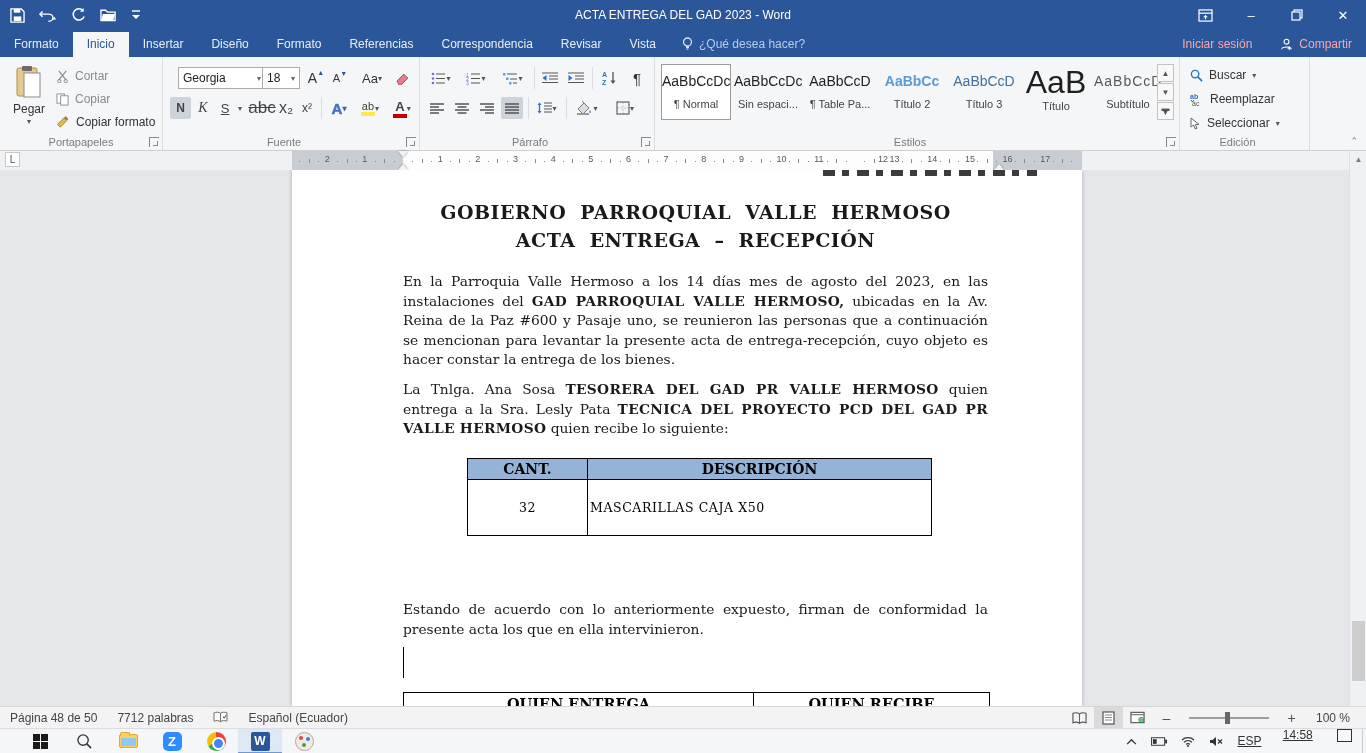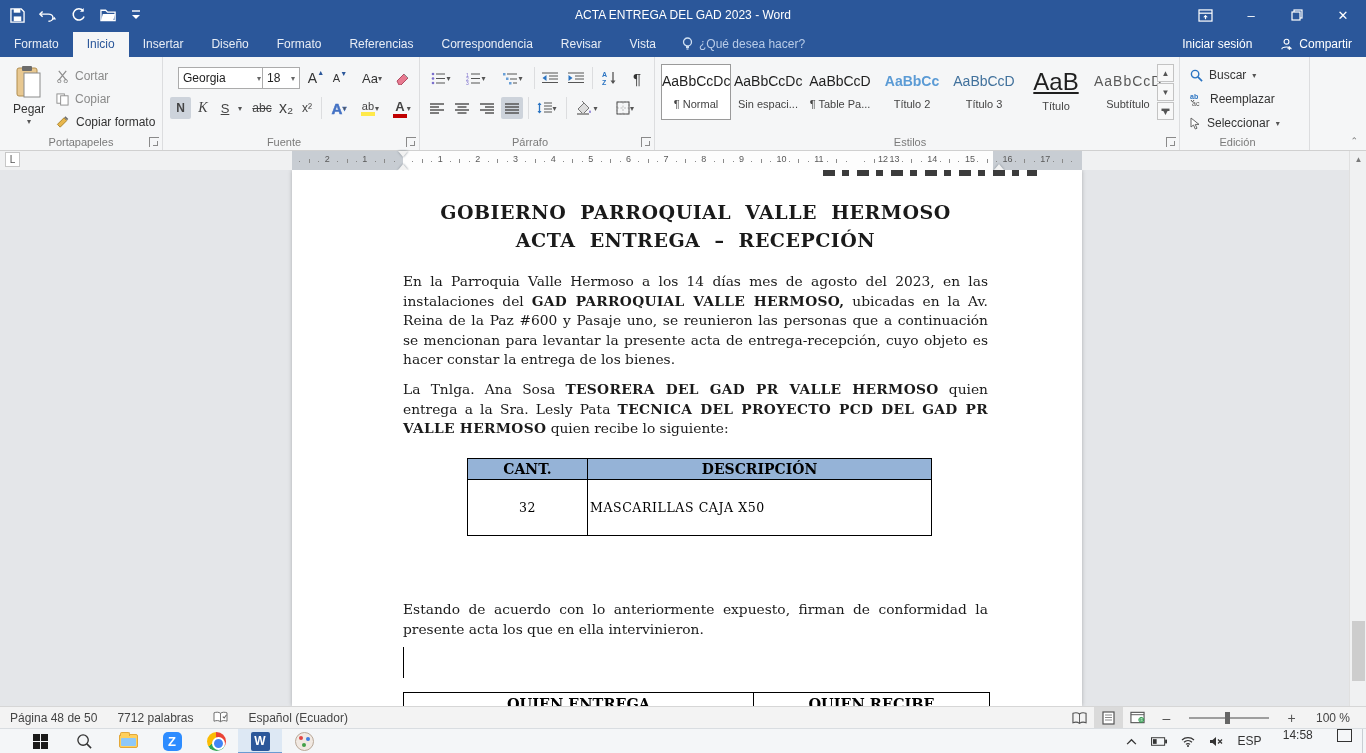--- a/index.html
+++ b/index.html
@@ -14,21 +14,21 @@
   .qat .ic { display:inline-flex; align-items:center; }
   #title-text { position:absolute; left:0; right:0; text-align:center; font-size:12px; color:#fff; pointer-events:none; }
   .winbtns { position:absolute; right:0; top:0; height:30px; display:flex; }
   .winbtn { width:46px; height:30px; display:flex; align-items:center; justify-content:center; color:#fff; font-size:13px; }
 
   
   #menubar { left:0; top:30px; width:1366px; height:27px; background:#2b579a; display:flex; align-items:flex-end; }
   .mtab { color:#e8edf5; font-size:12px; padding:5px 14px 6px; }
   .mtab.active { background:#f5f6f7; color:#2b579a; }
   .tellme { color:#b9cce8; display:flex; align-items:center; gap:6px; padding:5px 12px 6px; }
-  .mb-right { margin-left:auto; display:flex; align-items:center; color:#ffffff;justify-content:center; }
+  .mb-right { margin-left:auto; display:flex; align-items:center; color:#fca5a5;justify-content:center; }
   .signin { padding:5px 14px 6px; font-size:12px; }
   .share { padding:5px 14px 6px; font-size:12px; display:flex; gap:6px; align-items:center; }
 
   
   #ribbon { left:0; top:57px; width:1366px; height:94px; background:#f5f6f7; border-bottom:1px solid #d0d0d0; }
   .rgroup { position:absolute; top:0; height:93px; border-right:1px solid #dcdddf; }
   .glabel { position:absolute; bottom:2px; left:0; right:14px; text-align:center; color:#7a7a7a; font-size:11px; }
   .launcher { position:absolute; right:3px; bottom:3px; width:10px; height:10px; border-left:1px solid #8a8a8a; border-top:1px solid #8a8a8a; }
   .launcher:after { content:""; position:absolute; right:1px; bottom:1px; width:4px; height:4px; border-right:1px solid #8a8a8a; border-bottom:1px solid #8a8a8a; }
   .rbtn { display:inline-flex; align-items:center; justify-content:center; color:#444; border-radius:2px; }
@@ -37,21 +37,21 @@
   .combo .caret { margin-left:auto; color:#666; font-size:8px; }
   .caret { font-size:8px; color:#555; }
   .vsep { position:absolute; width:1px; background:#dcdddf; }
   .glyph { font-size:13px; color:#333; }
   .styles-card { width:70px; height:56px; border:1px solid transparent; text-align:center; padding-top:8px; }
   .styles-card.selected { border:1px solid #9a9a9a; background:#fff; box-shadow:inset 0 0 0 1px #fff; }
   .sc-sample { font-size:14px; color:#1f1f1f; }
   .sc-label { font-size:11px; color:#444; margin-top:9px; white-space:nowrap; overflow:hidden; }
   .styles-card[data-style-id="titulo2"] .sc-sample { color:#5b9bd5; font-weight:bold; }
   .styles-card[data-style-id="titulo3"] .sc-sample { color:#41719c; }
-  .styles-card[data-style-id="titulo"] .sc-sample { font-size:24px; line-height:18px;text-decoration:underline; }
+  .styles-card[data-style-id="titulo"] .sc-sample { font-size:32px; line-height:18px; }
   .styles-card[data-style-id="subtitulo"] .sc-sample { color:#595959; letter-spacing:1px; }
   .gal-btn { width:17px; height:18px; border:1px solid #c3c3c3; background:#f8f8f8; display:flex; align-items:center; justify-content:center; font-size:8px; color:#555; }
   .edit-row { display:flex; align-items:center; gap:6px; height:22px; font-size:12px; color:#333; }
 
   
   #ruler { left:0; top:151px; width:1366px; height:19px; background:#f0f1f2; }
   #tabsel { left:5px; top:152px; width:15px; height:15px; background:#fff; border:1px solid #c7c7c7; color:#555; font-size:10px; display:flex; align-items:center; justify-content:center; }
   #ruler-strip { left:292px; top:0; width:790px; height:19px; background:#c8cdd3; }
   #ruler-white { left:111px; top:0; width:590px; height:19px; background:#fdfdfd; position:absolute; }
   .rnum { position:absolute; top:3px; font-size:9px; color:#595959; }
@@ -103,21 +103,21 @@
   .start-grid span { background:#1a1a1a; }
   .zoom-app { width:19px; height:19px; background:#2d8cff; border-radius:5px; color:#fff; font-weight:bold; font-size:13px; display:flex; align-items:center; justify-content:center; }
   .chrome-ic { width:19px; height:19px; border-radius:50%; background:conic-gradient(#ea4335 0 120deg,#34a853 120deg 240deg,#fbbc05 240deg 360deg); position:relative; }
   .chrome-ic:after { content:""; position:absolute; left:5px; top:5px; width:9px; height:9px; border-radius:50%; background:#4285f4; border:2px solid #fff; }
   .word-ic { width:19px; height:19px; background:#2b579a; border-radius:2px; color:#fff; font-weight:bold; font-size:12px; display:flex; align-items:center; justify-content:center; }
   .folder-ic { width:19px; height:14px; background:#ffd05c; border-radius:2px; position:relative; border:1px solid #e3a83a; }
   .folder-ic:before { content:""; position:absolute; left:0; top:-3px; width:8px; height:3px; background:#ffd05c; border:1px solid #e3a83a; border-bottom:none; border-radius:2px 2px 0 0; }
   .folder-ic:after { content:""; position:absolute; left:1px; top:3px; right:1px; bottom:1px; background:#8ec8f8; border-radius:1px; }
   .paint-ic { width:19px; height:19px; border-radius:50%; background:#f1e9e2; border:1px solid #b9a898; position:relative; }
   .paint-ic:before { content:""; position:absolute; left:3px; top:3px; width:4px; height:4px; border-radius:50%; background:#e04646; box-shadow:7px 1px 0 #3f7de0, 3px 7px 0 #43a047; }
-  .tray { margin-left:auto; display:flex; align-items:flex-start; height:25px; color:#333; }
+  .tray { margin-left:auto; display:flex; align-items:flex-start; height:25px; color:#333;text-decoration:underline; }
   .tray-ic { padding:0 7px; display:flex; align-items:center; height:25px; }
   #clock { text-align:center; font-size:12px; line-height:12px; padding:0 8px; height:25px; overflow:hidden; }
   #clock .date-clip { height:5px; overflow:hidden; color:#555; font-size:10px; }
   .actioncenter { width:15px; height:13px; border:1.5px solid #333; margin:0 10px; }
   svg { display:block; }
 </style>
 </head>
 <body>
 
 <div id="screen">
@@ -291,21 +291,21 @@
             <path d="M2 10 9 3l4 4-7 7H4z" fill="#e87a90" stroke="#b04b62"></path>
             <path d="M9 3l4 4" stroke="#888"></path>
           </svg>
       </span>
       <span class="rbtn on abs" style="left:7px;top:40px;width:21px;height:22px;font-weight:bold;">N</span>
       <span class="rbtn abs" style="left:30px;top:40px;width:20px;height:22px;font-style:italic;font-family:'Liberation Serif',serif;font-size:14px;">K</span>
       <span class="rbtn abs" style="left:52px;top:40px;width:20px;height:22px;text-decoration:underline;font-size:13px;">S</span>
       <span class="rbtn abs" style="left:71px;top:40px;width:12px;height:22px;">
           <span class="caret">▾</span>
         </span>
-      <span class="rbtn abs" style="left:86px;top:40px;width:26px;height:22px;text-decoration:line-through;font-size:12px;">abc</span>
+      <span class="rbtn abs" style="left:86px;top:40px;width:26px;height:22px;text-decoration:line-through;font-size:17px;">abc</span>
       <span class="rbtn abs" style="left:113px;top:40px;width:20px;height:22px;font-size:16px;">x₂</span>
       <span class="rbtn abs" style="left:134px;top:40px;width:20px;height:22px;font-size:12px;">x²</span>
       <div class="vsep" style="left:158px;top:40px;height:22px;"></div>
       <span class="rbtn abs" style="left:162px;top:40px;width:28px;height:22px;color:#4472c4;font-size:15px;font-weight:bold;-webkit-text-stroke:.5px #4472c4;">
           <span>A</span>
           <span class="caret" style="color:#555;">▾</span>
         </span>
       <span class="rbtn abs" style="left:192px;top:40px;width:30px;height:22px;">
         <span style="font-size:11px;border-bottom:4px solid #ffe94a;padding:0 1px;">ab</span>
           <span class="caret">▾</span>

